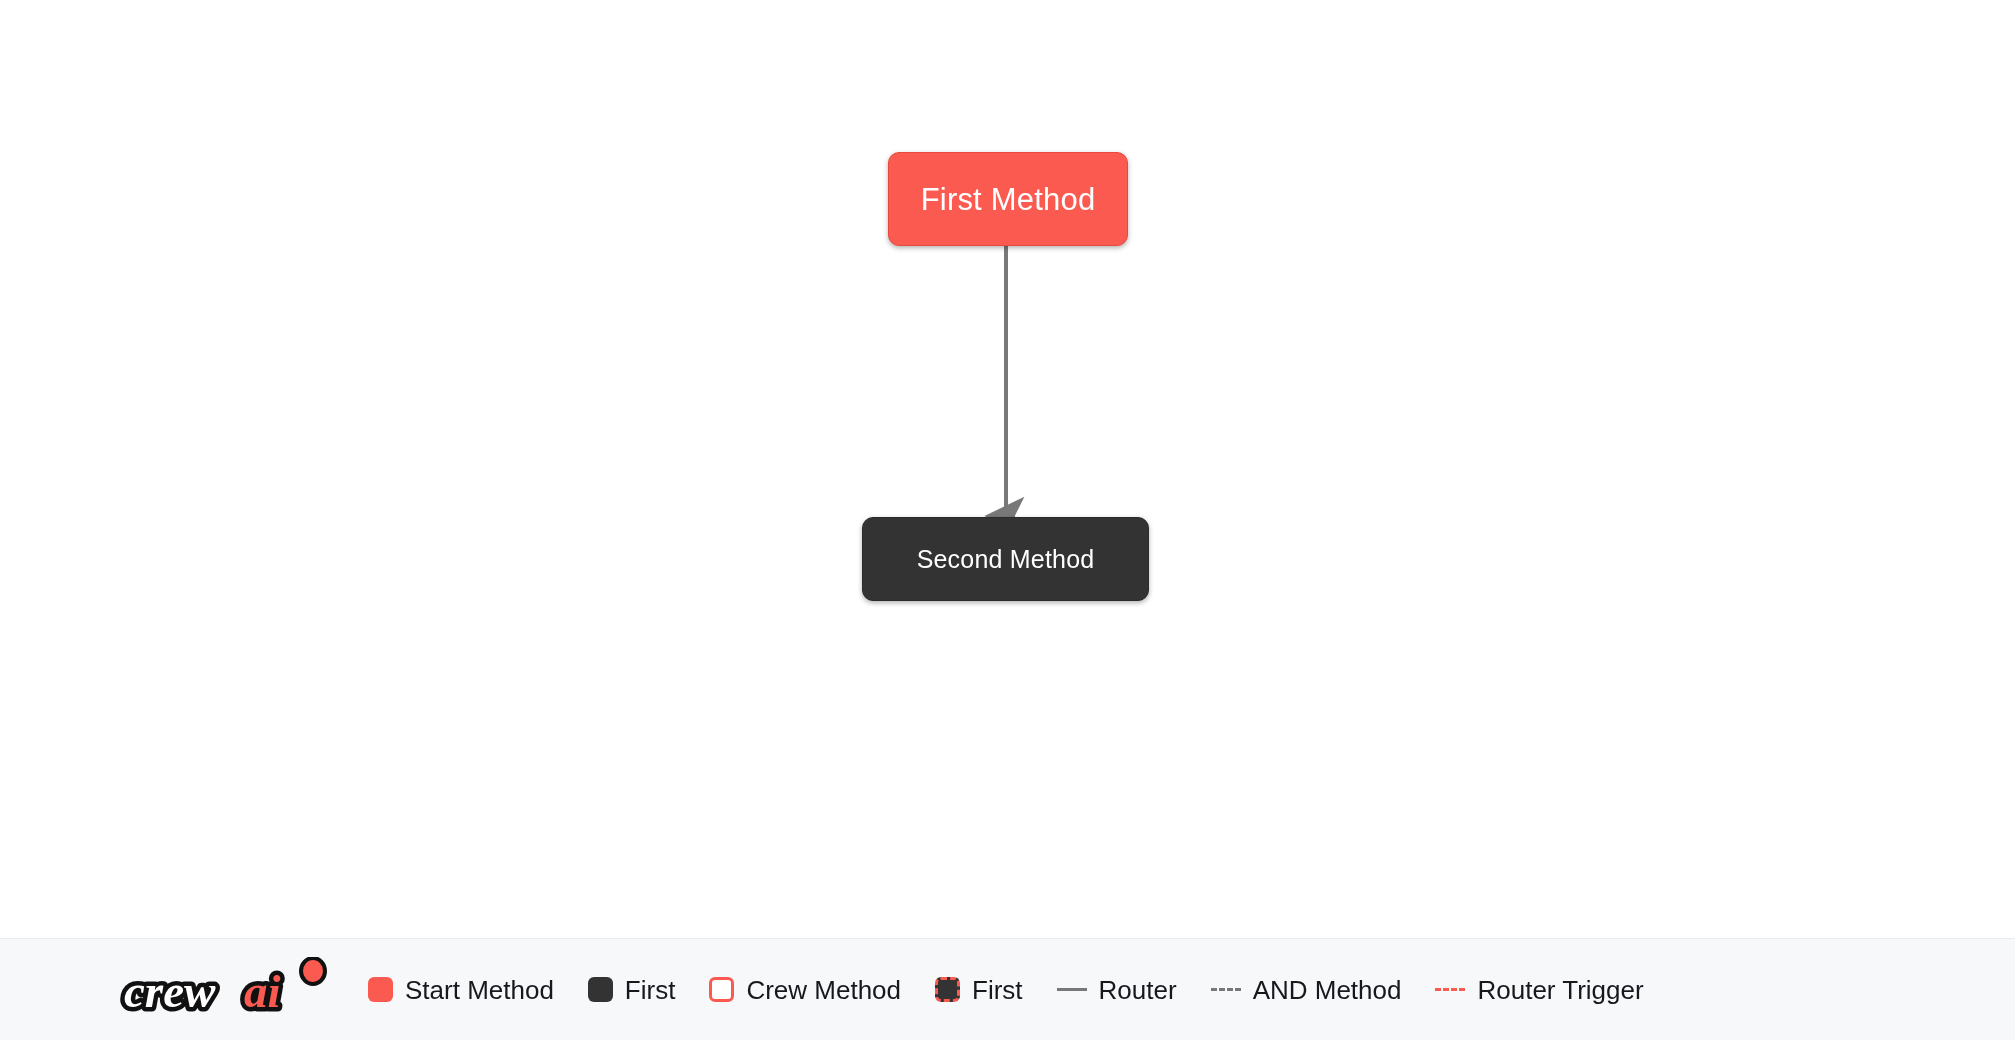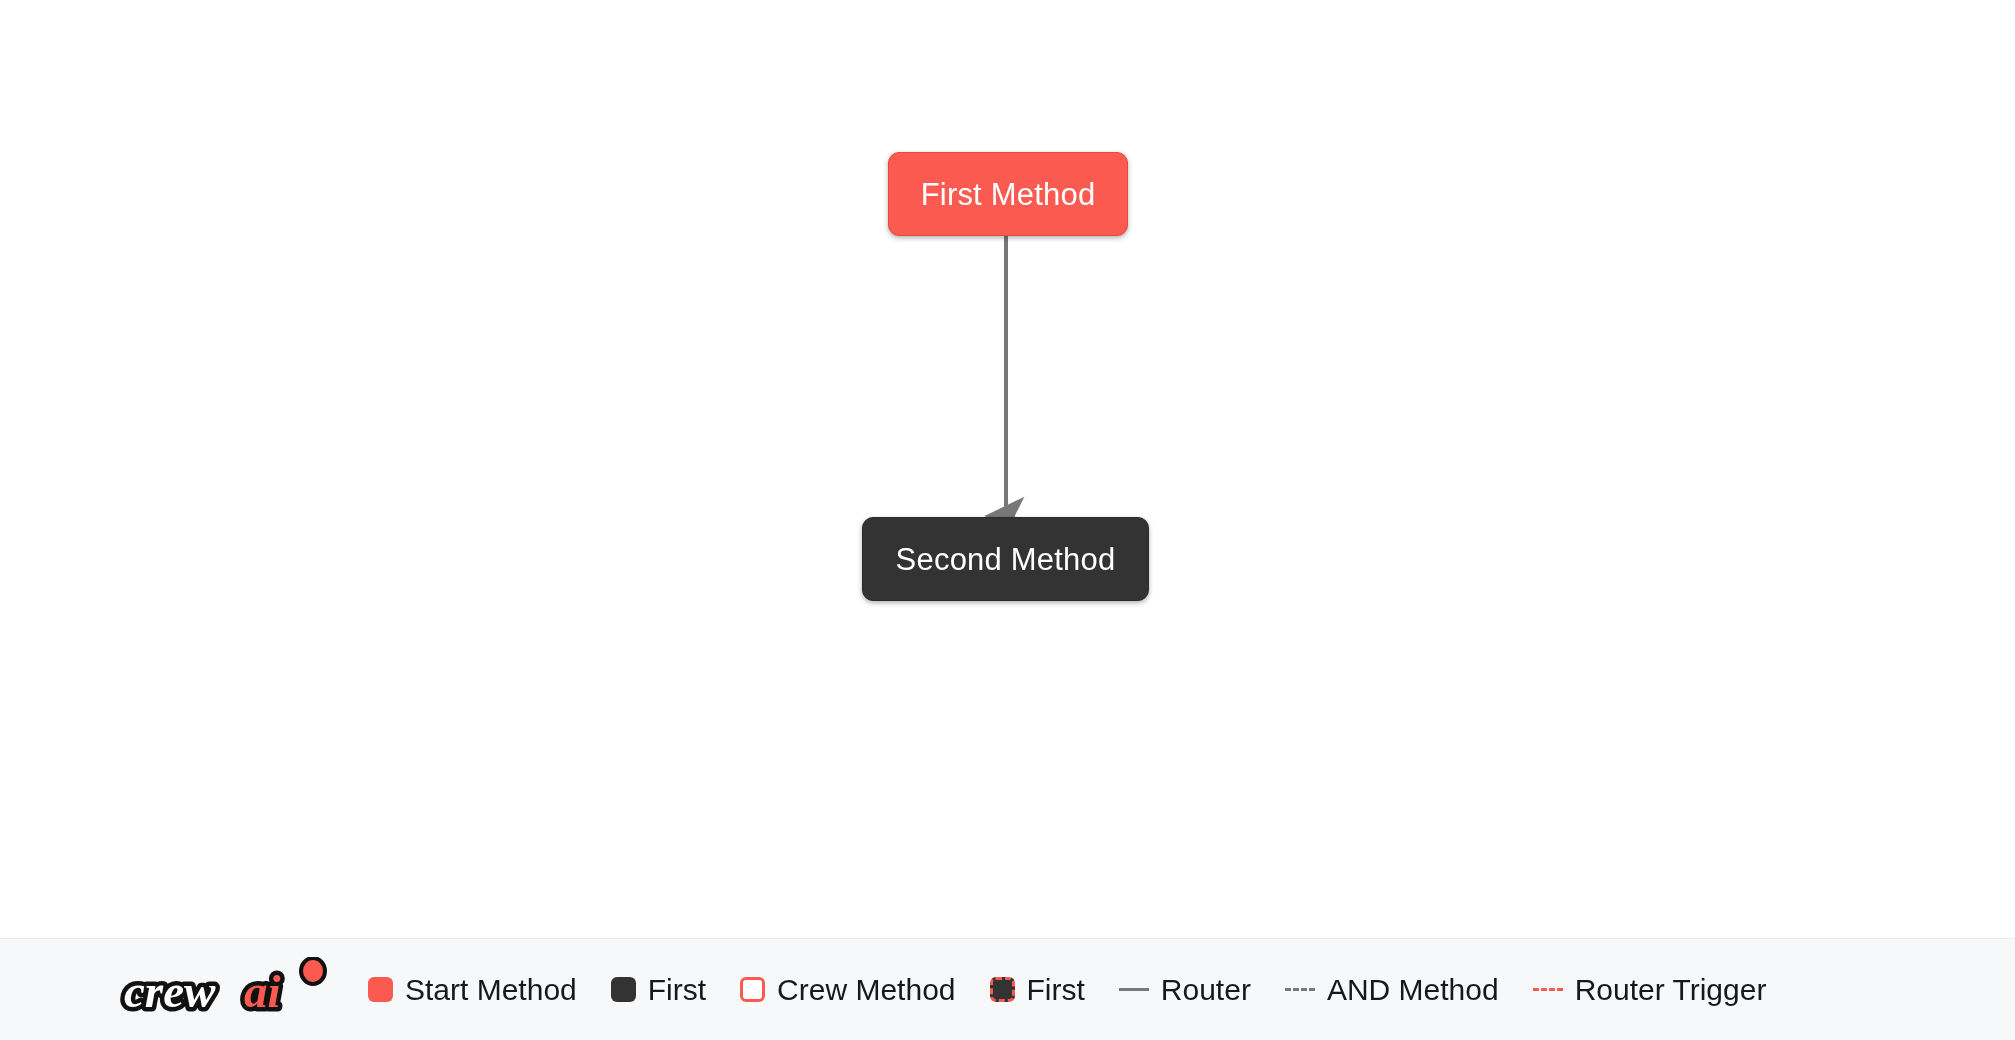--- a/index.html
+++ b/index.html
@@ -60,21 +60,21 @@
 
   .node.start-method {
     background: #fb5a51;
     border: 1px solid #e8493f;
     font-size: 31px;
   }
 
   .node.method {
     background: #333333;
     border: 1px solid #2b2b2b;
-    font-size: 31px;
+    font-size: 25px;
   }
 
   
   #legend {
     position: absolute;
     left: 0;
     top: 938px;
     width: 2015px;
     height: 102px;
     background: #f7f8fa;
@@ -100,21 +100,21 @@
 
   .legend-item {
     display: flex;
     align-items: center;
     margin-right: 34px;
   }
 
   .legend-item:last-child { margin-right: 16px; }
 
   .legend-label {
-    font-size: 30px;
+    font-size: 26px;
     color: #16181d;
     line-height: 1;
     white-space: nowrap;
   }
 
   
   .swatch {
     width: 25px;
     height: 25px;
     border-radius: 6px;
@@ -146,21 +146,21 @@
 
     <svg id="edge-layer" viewBox="0 0 2015 938" width="2015" height="938" xmlns="http://www.w3.org/2000/svg">
       <defs>
         <marker id="arrowhead" markerWidth="12" markerHeight="12" refX="3.2" refY="5.2" orient="auto" markerUnits="strokeWidth">
           <path d="M0.4,0.6 L5.2,10.6 L10.0,0.6 L5.2,3.0 Z" fill="#787878"></path>
         </marker>
       </defs>
       <line id="edge-first-second" x1="1006" y1="236" x2="1006" y2="508" stroke="#787878" stroke-width="4" marker-end="url(#arrowhead)"></line>
     </svg>
 
-    <div class="node start-method" id="node-first-method" style="left:888px; top:152px; width:240px; height:84px;">
+    <div class="node start-method" id="node-first-method" style="left:888px; top:152px; width:240px; height:94px;">
       <span class="node-label">First Method</span>
     </div>
 
     <div class="node method" id="node-second-method" style="left:862px; top:517px; width:287px; height:84px;">
       <span class="node-label">Second Method</span>
     </div>
 
   </div>
 
   <div id="legend">

